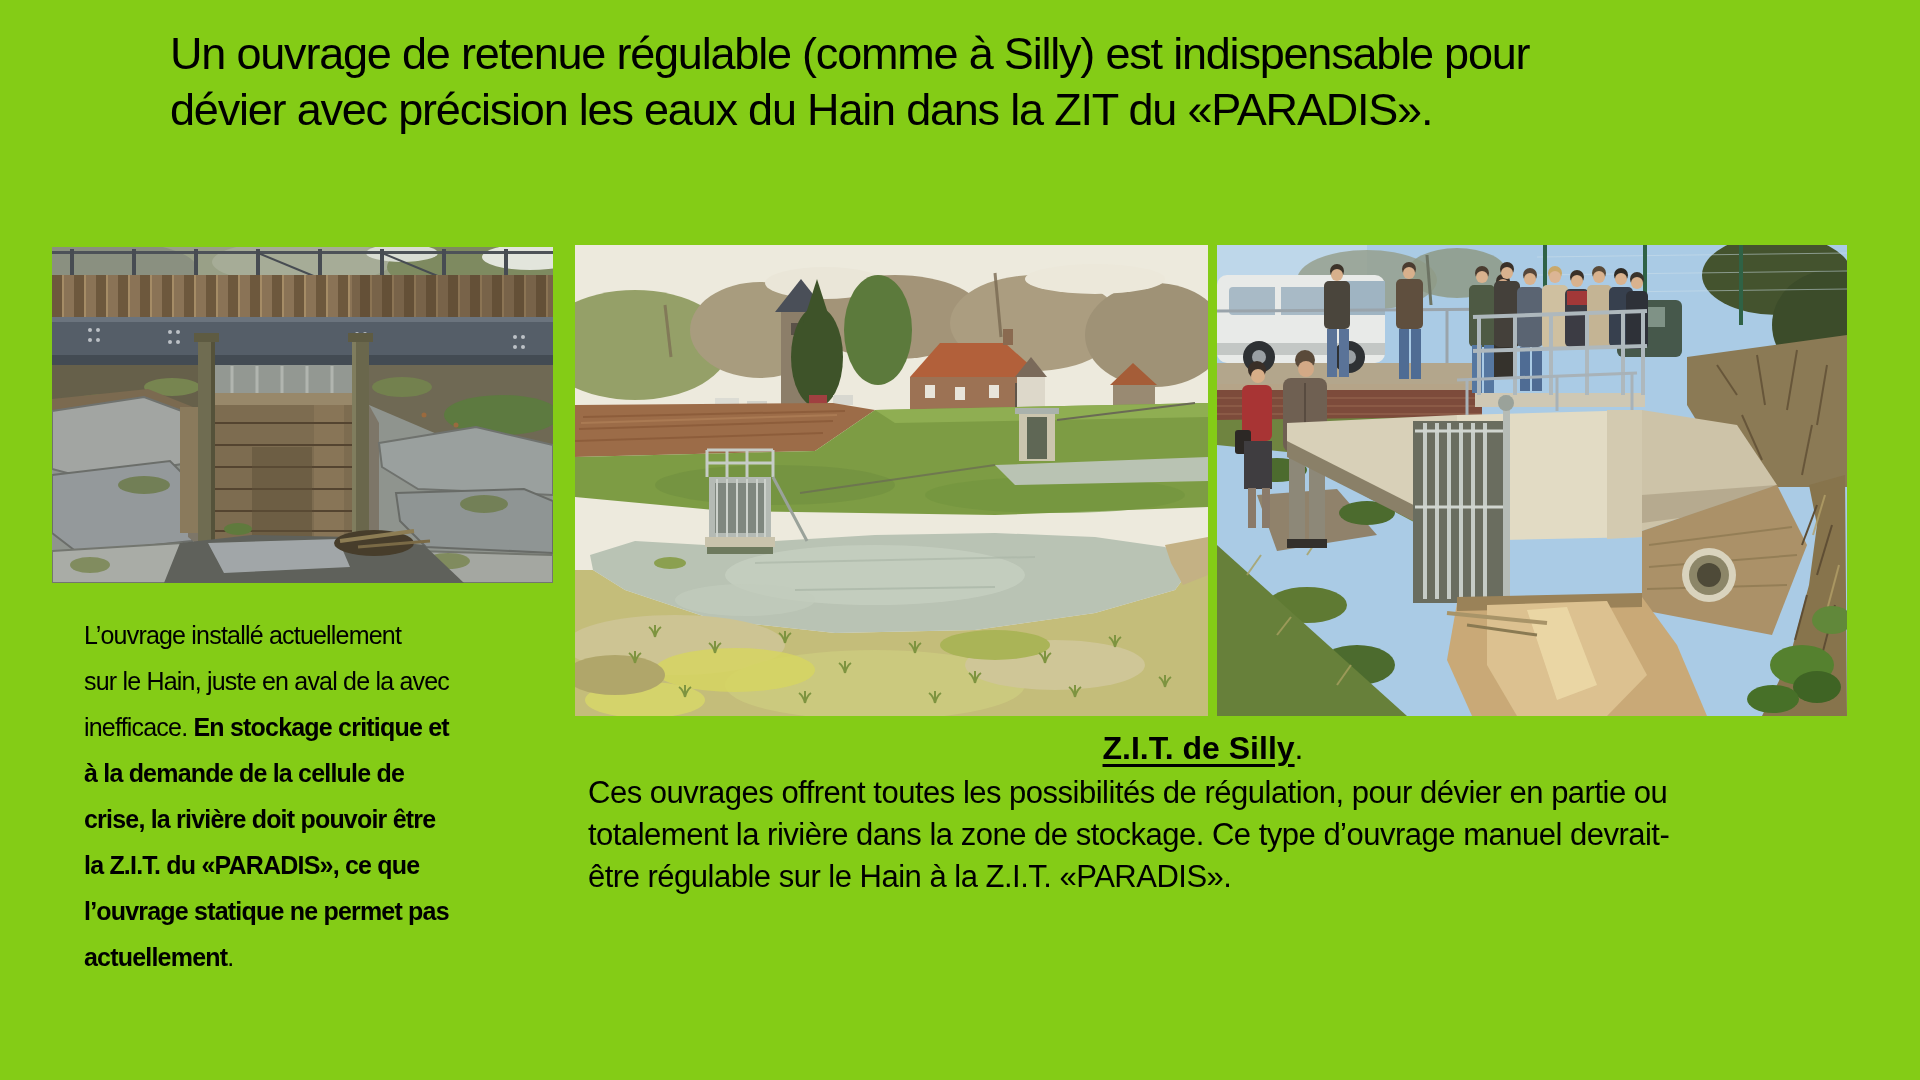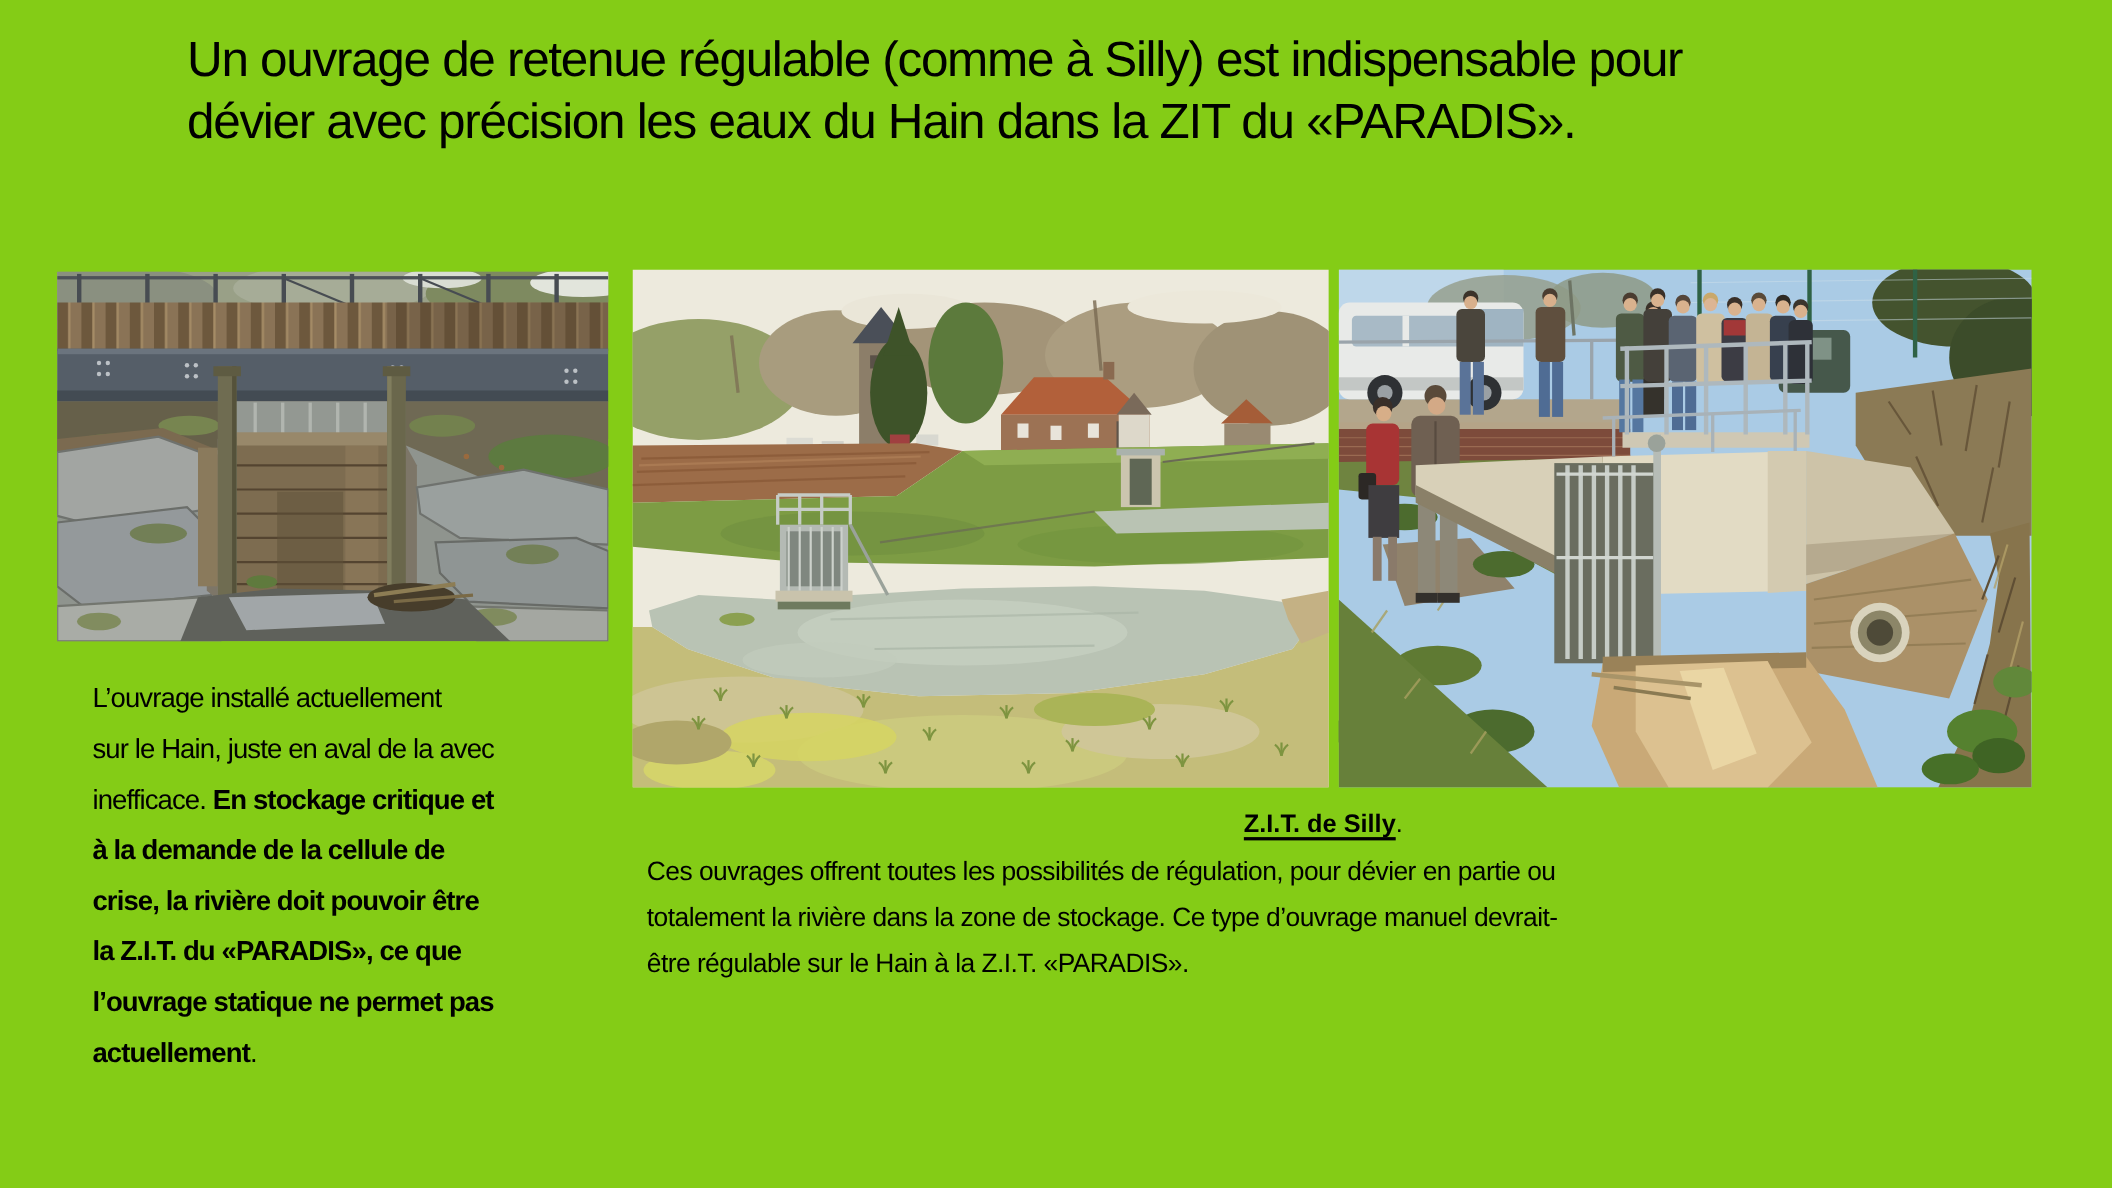--- a/index.html
+++ b/index.html
@@ -16,27 +16,27 @@
   .photo svg { display:block; width:100%; height:100%; }
   .photo1 { left:52px;  top:247px; width:501px; height:336px; }
   .photo2 { left:575px; top:245px; width:633px; height:471px; }
   .photo3 { left:1217px;top:245px; width:630px; height:471px; }
   .left-text {
     position:absolute; left:36px; top:612px;
     font-size:25px; line-height:46px; letter-spacing:-0.8px; white-space:nowrap;margin-left:48px;
   }
   .seg-b { font-weight:700; }
   .caption { position:absolute; left:588px; top:726px; width:1230px; }
-  .caption-head { text-align:center; font-size:23px; line-height:44px; white-space:nowrap; }
+  .caption-head { text-align:center; font-size:32px; line-height:44px; white-space:nowrap; }
   .ch-underline {
     font-weight:700; text-decoration:underline;
     text-underline-offset:5px; text-decoration-thickness:2.5px;
   }
   .caption-body { margin-top:2px; }
-  .cline { font-size:24px; line-height:42px; letter-spacing:-0.5px; white-space:nowrap; }
+  .cline { font-size:31px; line-height:42px; letter-spacing:-0.5px; white-space:nowrap; }
 </style>
 </head>
 <body>
 
 <div class="slide">
 
   <h1 class="title">
     <div>Un ouvrage de retenue régulable (comme à Silly) est indispensable pour</div>
     <div>dévier avec précision les eaux du Hain dans la ZIT du «PARADIS».</div>
   </h1>

